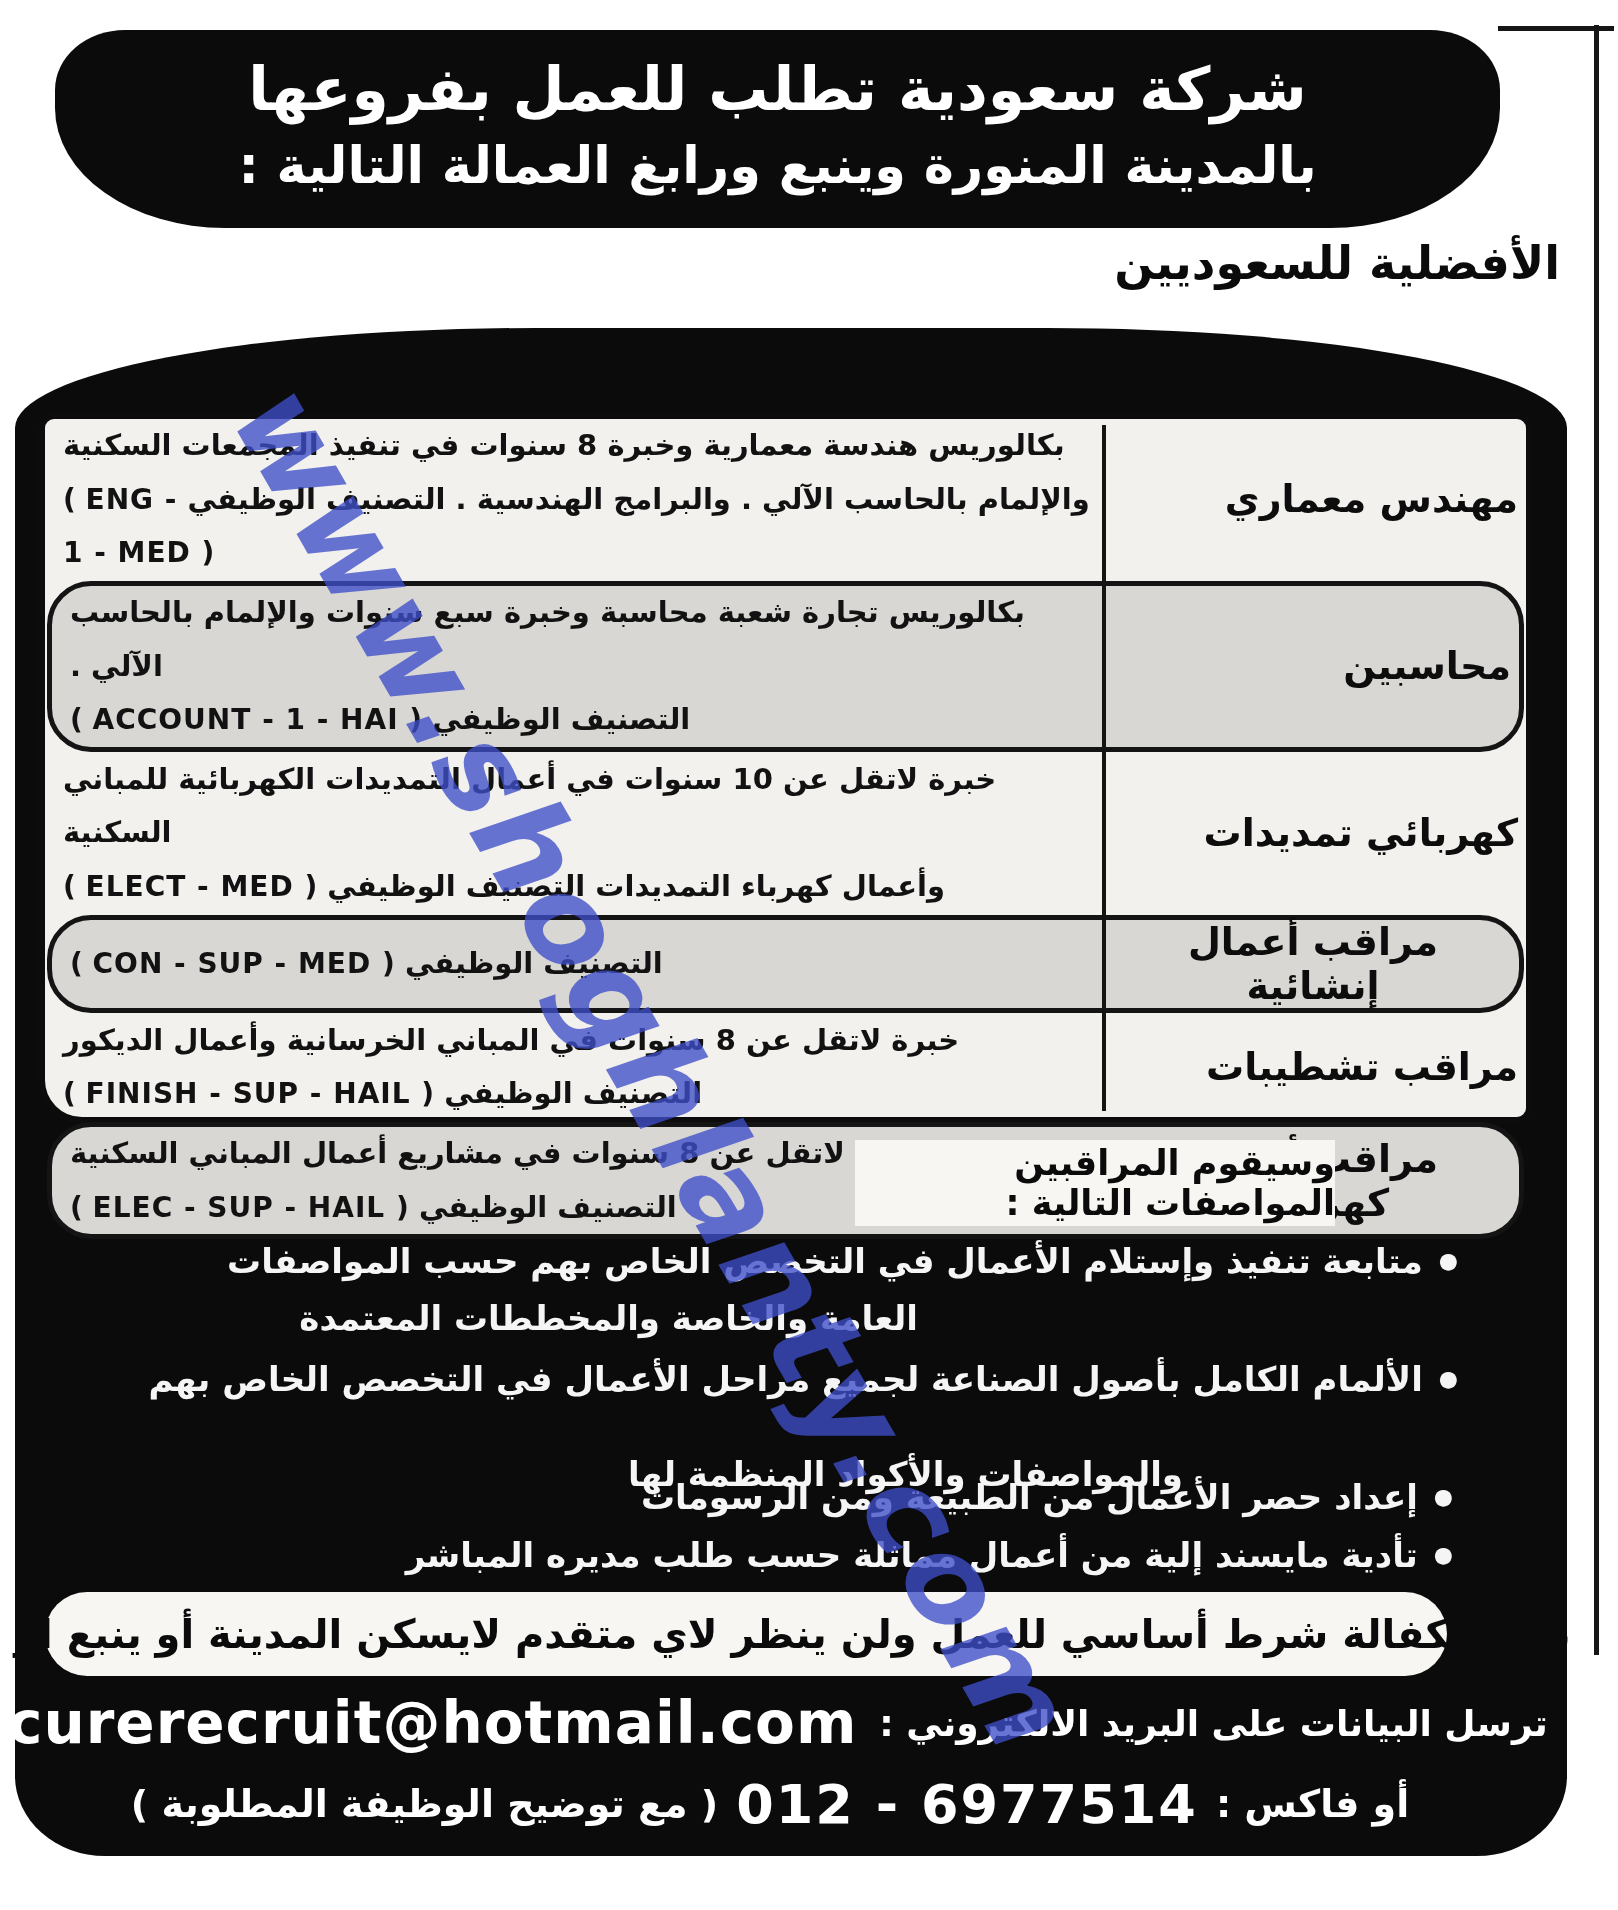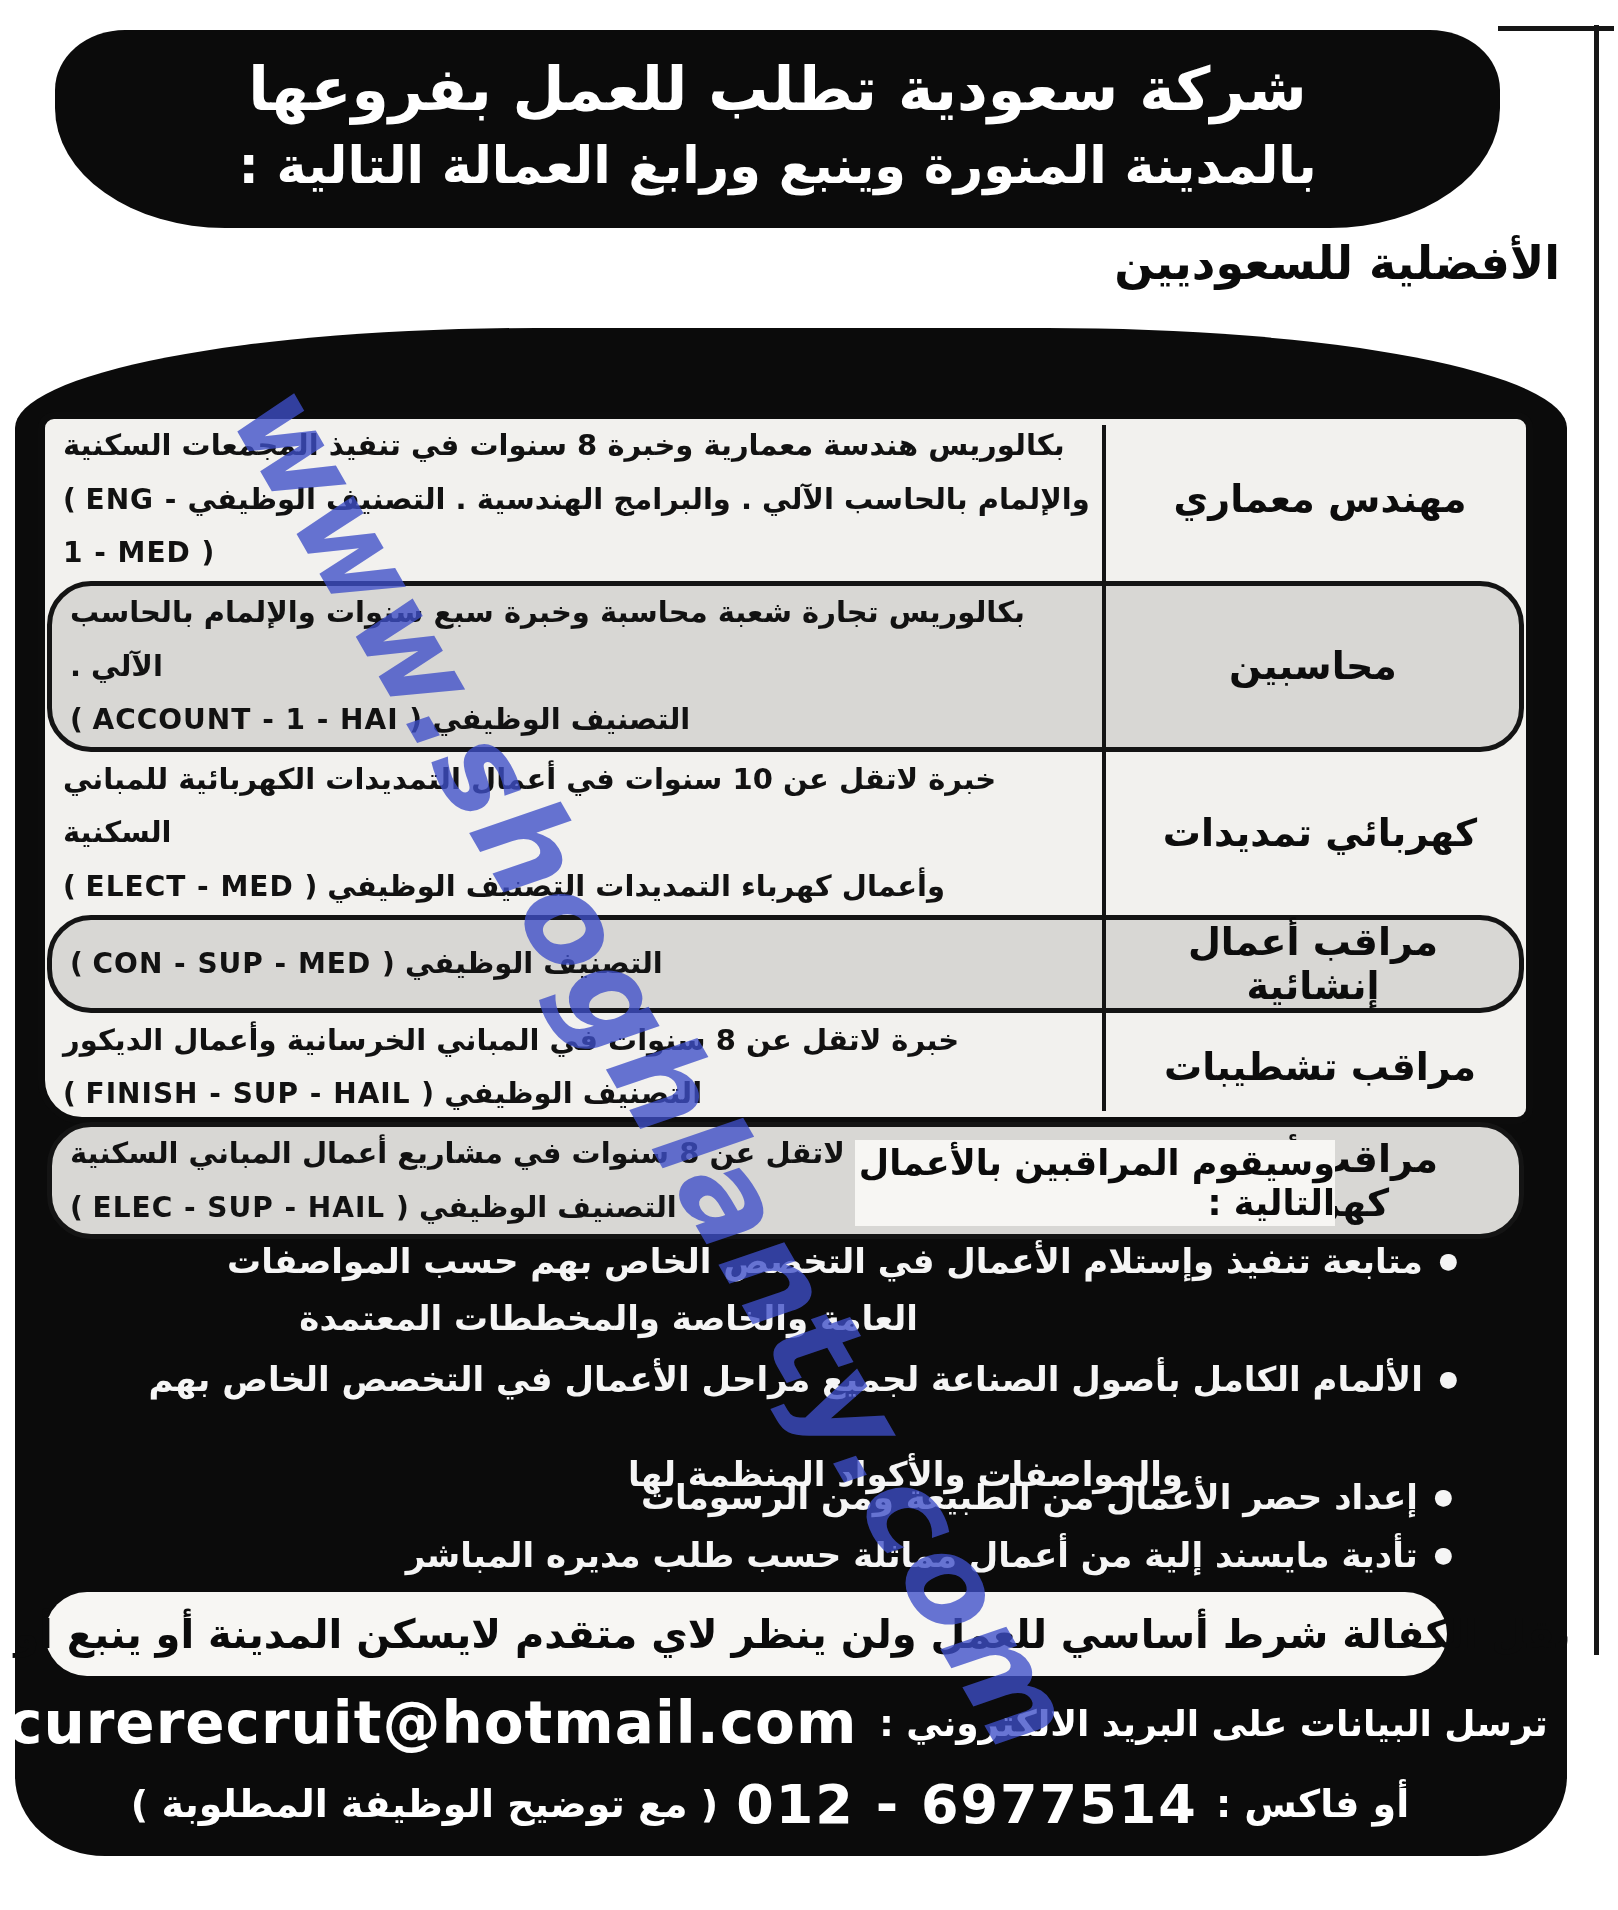--- a/index.html
+++ b/index.html
@@ -51,21 +51,21 @@
     border-radius:16px 16px 16px 44px;
     display:flex;flex-direction:column;
     z-index:3;
   }
   .trow{flex:1;display:flex;align-items:stretch;position:relative;}
   .trow.alt{
     background:#d8d7d4;border:5px solid #141414;border-radius:44px;
     margin:1px 2px;
   }
   .cell-title{
-    width:412px;display:flex;align-items:center;justify-content:center;
+    width:412px;display:flex;align-items:center;justify-content:flex-start;
     color:#0d0d0d;font-size:38px;text-align:center;padding:0 8px;box-sizing:border-box;
   }
   .cell-desc{
     flex:1;display:flex;flex-direction:column;justify-content:center;
     color:#121212;font-size:29px;text-align:left;line-height:1.85;
     padding:0 18px;box-sizing:border-box;
   }
   .code{font-size:28px;letter-spacing:1px;}
   .col-divider{
     position:absolute;right:420px;top:6px;bottom:6px;width:4px;background:#141414;z-index:4;
@@ -193,21 +193,21 @@
         </div>
       <div class="cell-desc">
         <div>خبرة لاتقل عن 8 سنوات في مشاريع أعمال المباني السكنية</div>
         <div><span>التصنيف الوظيفي</span> <span class="code" dir="ltr">( ELEC - SUP - HAIL )</span></div>
       </div>
     </div>
 
     <div class="col-divider"></div>
   </div>
 
-  <div class="duties-heading">وسيقوم المراقبين بالأعمال التالية :</div>
+  <div class="duties-heading">وسيقوم المراقبين المواصفات التالية :</div>
 
   <div class="duty" style="top:1238px;right:160px;">
     <span class="dot">●</span>
     <span>متابعة تنفيذ وإستلام الأعمال في التخصص الخاص بهم حسب المواصفات</span>
   </div>
   <div class="duty" style="top:1295px;right:700px;">
     <span>العامة والخاصة والمخططات المعتمدة</span>
   </div>
   <div class="duty" style="top:1356px;right:160px;">
     <span class="dot">●</span>

